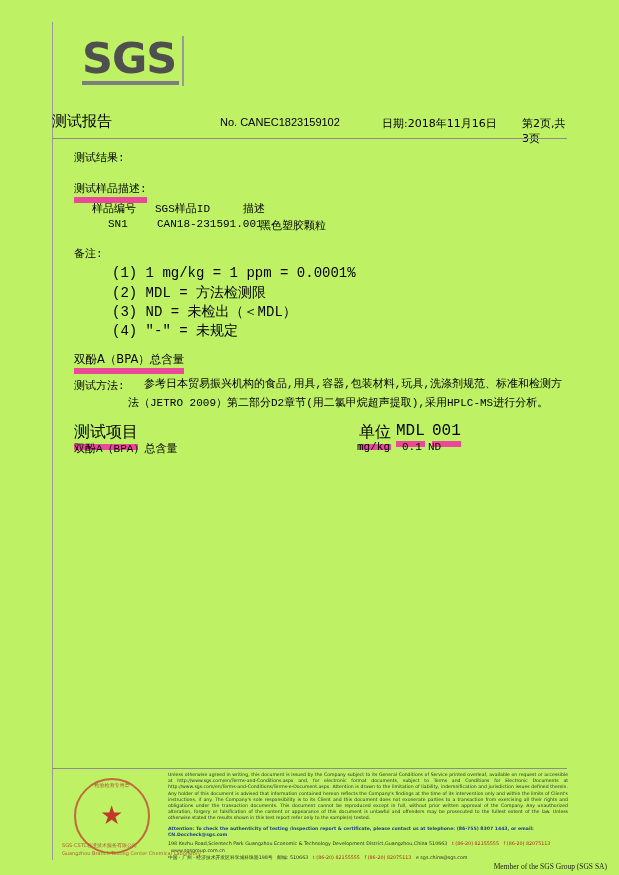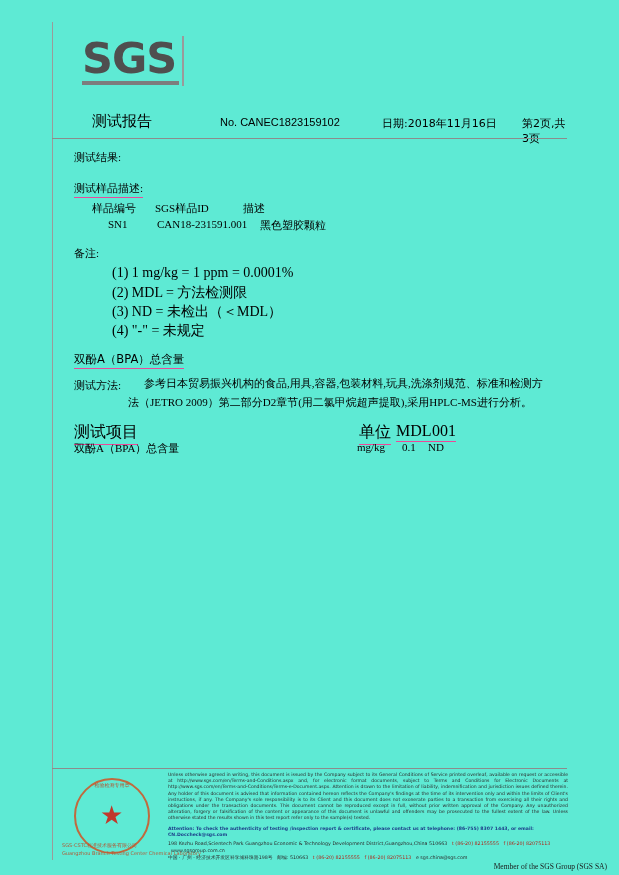--- a/index.html
+++ b/index.html
@@ -4,21 +4,21 @@
 <style>
   html, body {
     margin: 0;
     padding: 0;
     background: #b9b9b9;
   }
   .page {
     position: relative;
     width: 619px;
     height: 875px;
-    background: #5eead4;
+    background: #bef264;
     font-family: "Liberation Sans", sans-serif;
     color: #000000;
     overflow: hidden;
   }
 
   
   .left-rule {
     position: absolute;
     left: 52px;
     top: 22px;
@@ -68,21 +68,20 @@
     width: 515px;
     height: 26px;
   }
   .doc-title {
     position: absolute;
     left: 0px;
     top: 0px;
     font-size: 15px;
     font-family: "DejaVu Sans", sans-serif;
     color: #000;
-    padding-left: 40px;
   }
   .ref-no {
     position: absolute;
     left: 168px;
     top: 4px;
     font-size: 11px;
   }
   .date-line {
     position: absolute;
     left: 330px;
@@ -103,26 +102,26 @@
     top: 138px;
     width: 515px;
     height: 1px;
     background: #8c8c8c;
   }
 
   
   .lbl {
     position: absolute;
     font-size: 11px;
-    font-family: Liberation Serif, serif;
+    font-family: Liberation Mono, monospace;
     color: #000;
     white-space: nowrap;
   }
   .lbl-underline {
-    border-bottom: 1px solid #ec4899;
+    border-bottom: 6px solid #ec4899;
     padding-bottom: 1px;
   }
 
   .results-label { left: 74px; top: 150px; }
   .sampledesc-label { left: 74px; top: 181px; }
 
   
   .tbl-head { top: 201px; }
   .c1 { left: 92px; }
   .c2 { left: 155px; }

